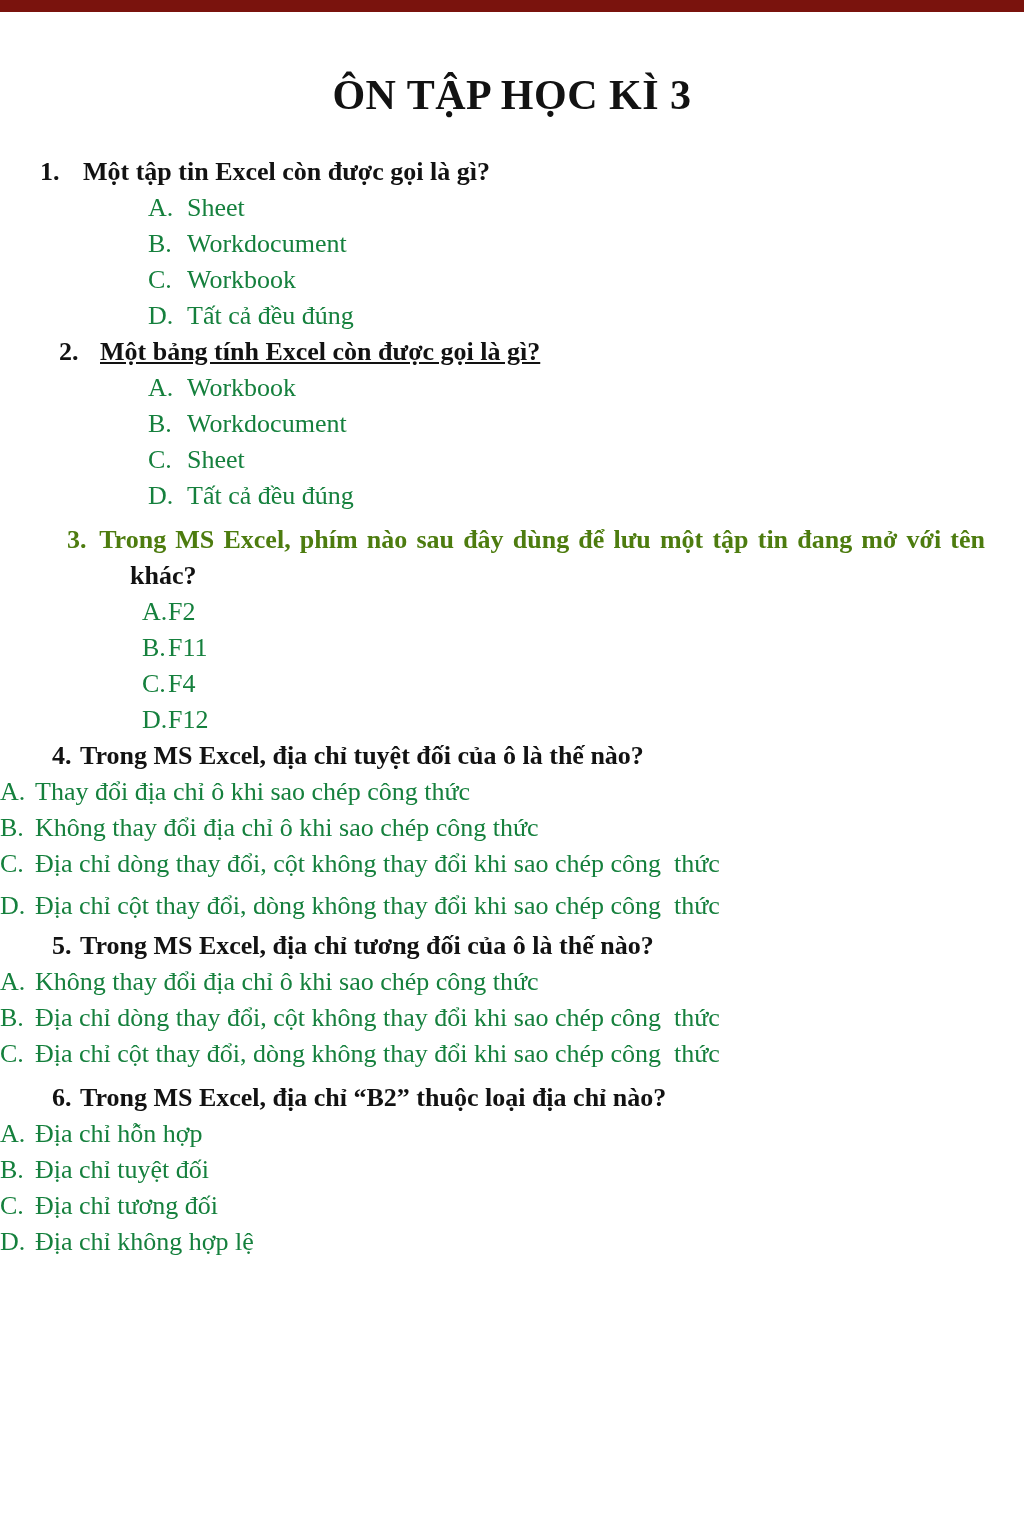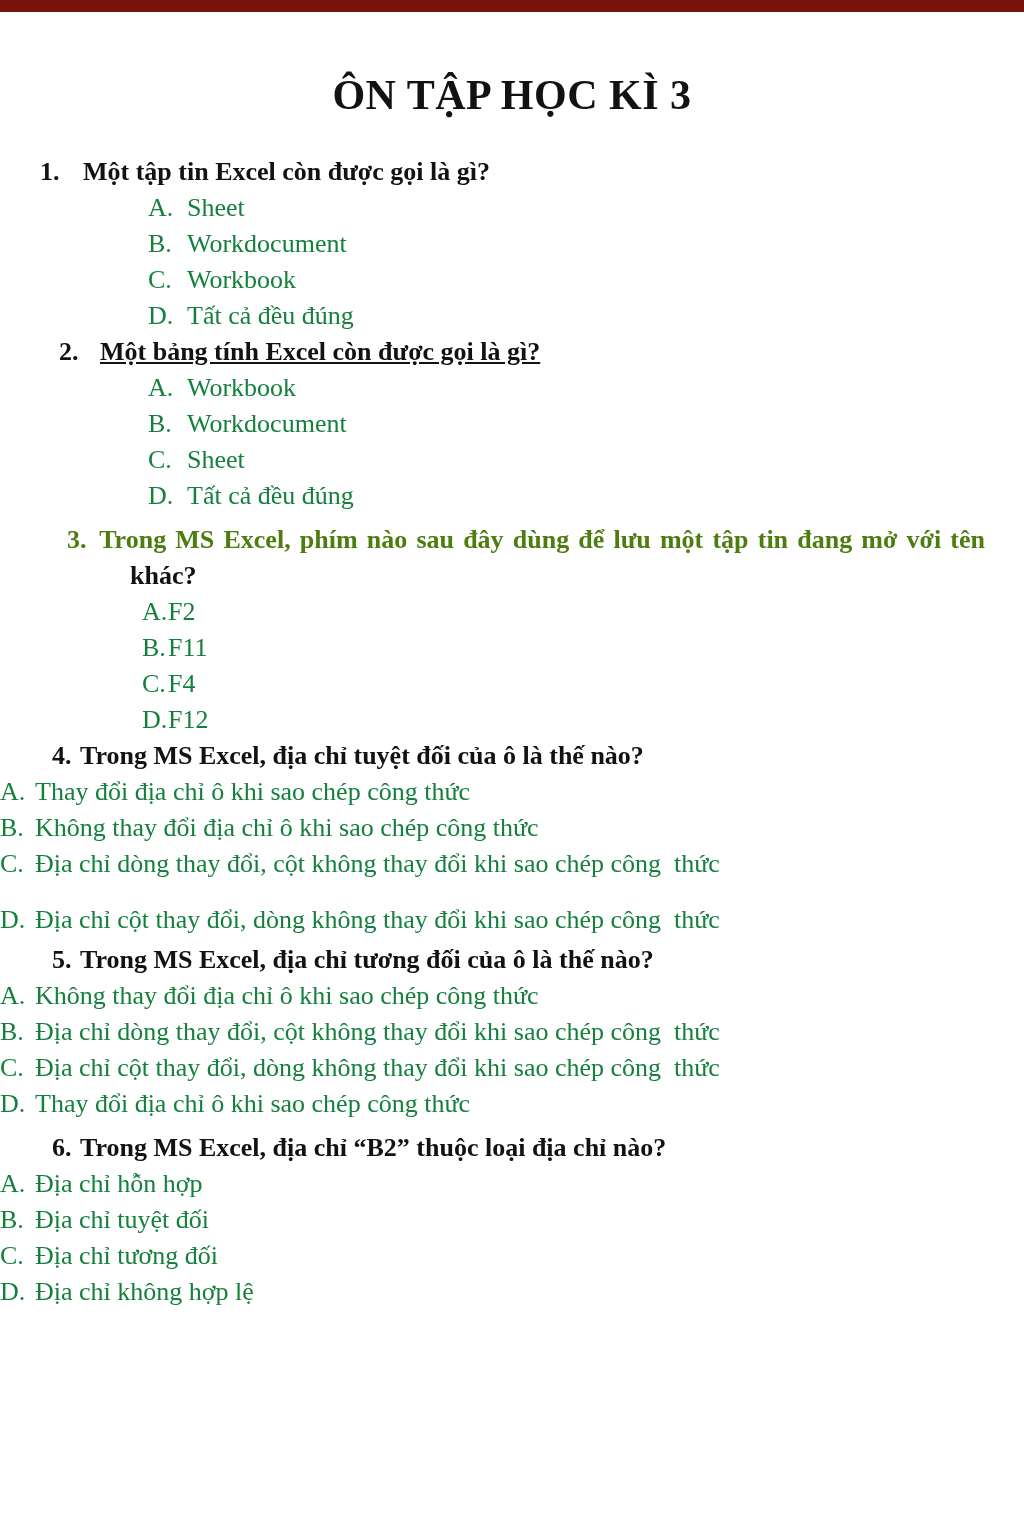--- a/index.html
+++ b/index.html
@@ -49,21 +49,21 @@
   .ind-o12 .opt-label { width: 39px; }
   .ind-o3 { padding-left: 142px; }
   .ind-o3 .opt-label { width: 26px; }
   .ind-o46 { }
   .ind-o46 .opt-label { width: 35px; }
 
   
   .q3 { margin-top: 8px; }
   .q5 { margin-top: 4px; }
   .q6 { margin-top: 8px; }
-  .mt6 { margin-top: 20px; }
+  .mt6 { margin-top: 6px; }
 </style>
 </head>
 <body>
 
 <div class="page">
   <div class="top-bar"></div>
 
   <h1 class="title">ÔN TẬP HỌC KÌ 3</h1>
 
   <section class="q q1">
@@ -97,21 +97,20 @@
     <div class="opt ind-o46"><span class="opt-label">B.</span><span class="opt-text">Không thay đổi địa chỉ ô khi sao chép công thức</span></div>
     <div class="opt ind-o46"><span class="opt-label">C.</span><span class="opt-text">Địa chỉ dòng thay đổi, cột không thay đổi khi sao chép công  thức</span></div>
     <div class="opt ind-o46 mt6"><span class="opt-label">D.</span><span class="opt-text">Địa chỉ cột thay đổi, dòng không thay đổi khi sao chép công  thức</span></div>
   </section>
 
   <section class="q q5">
     <div class="q-head ind-q46"><span class="q-num">5.</span><span class="q-text">Trong MS Excel, địa chỉ tương đối của ô là thế nào?</span></div>
     <div class="opt ind-o46"><span class="opt-label">A.</span><span class="opt-text">Không thay đổi địa chỉ ô khi sao chép công thức</span></div>
     <div class="opt ind-o46"><span class="opt-label">B.</span><span class="opt-text">Địa chỉ dòng thay đổi, cột không thay đổi khi sao chép công  thức</span></div>
     <div class="opt ind-o46"><span class="opt-label">C.</span><span class="opt-text">Địa chỉ cột thay đổi, dòng không thay đổi khi sao chép công  thức</span></div>
-    <div class="opt ind-o46"><span class="opt-label">D.</span><span class="opt-text">Thay đổi địa chỉ ô khi sao chép công thức</span></div>
   </section>
 
   <section class="q q6">
     <div class="q-head ind-q46"><span class="q-num">6.</span><span class="q-text">Trong MS Excel, địa chỉ “B2” thuộc loại địa chỉ nào?</span></div>
     <div class="opt ind-o46"><span class="opt-label">A.</span><span class="opt-text">Địa chỉ hỗn hợp</span></div>
     <div class="opt ind-o46"><span class="opt-label">B.</span><span class="opt-text">Địa chỉ tuyệt đối</span></div>
     <div class="opt ind-o46"><span class="opt-label">C.</span><span class="opt-text">Địa chỉ tương đối</span></div>
     <div class="opt ind-o46"><span class="opt-label">D.</span><span class="opt-text">Địa chỉ không hợp lệ</span></div>
   </section>
 </div>

